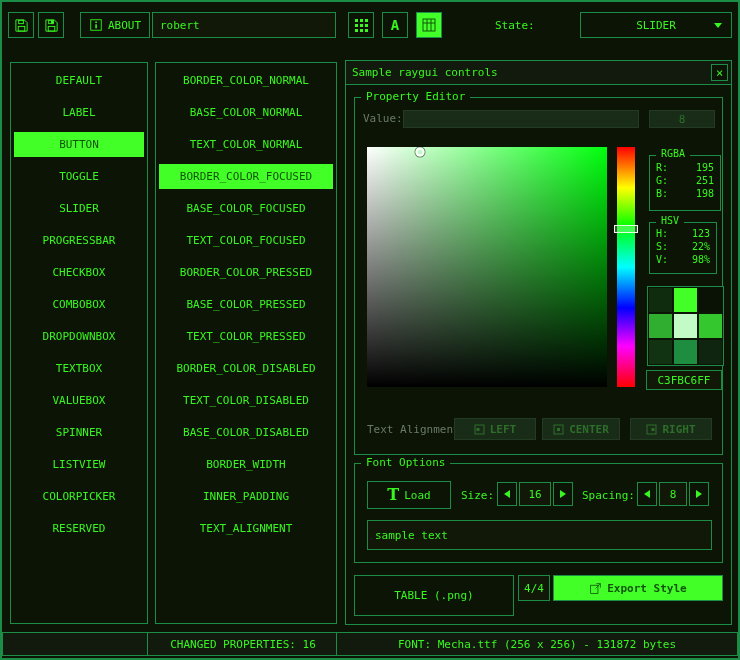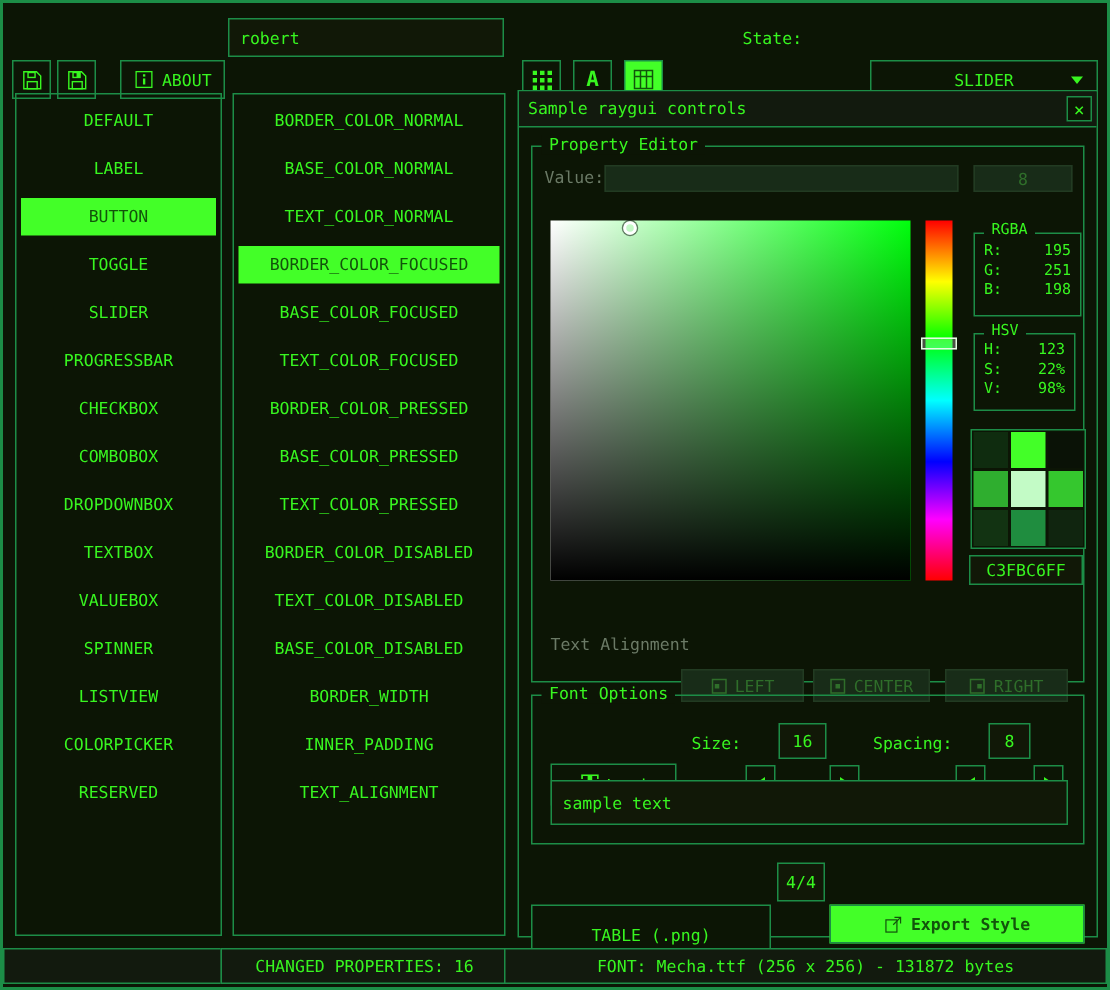--- a/index.html
+++ b/index.html
@@ -12,24 +12,24 @@
   html,body{background:#050803;}
   .window{
     position:relative; width:740px; height:660px;
     background:var(--bg); border:2px solid var(--border);
     font-family:"DejaVu Sans Mono", monospace; font-size:11px; color:var(--text);
     overflow:hidden;
   }
   .btn{
     position:absolute; display:flex; align-items:center; justify-content:center; gap:5px;
     background:var(--bg); border:1px solid var(--border); color:var(--text);
-    font:inherit; cursor:pointer; padding:0;margin-top:28px;
+    font:inherit; cursor:pointer; padding:0;
   }
   .btn.active,.btn.primary{background:var(--accent); color:var(--accent-text); font-weight:bold;}
-  .btn.disbtn{background:var(--dis-bg); border-color:var(--dis-border); color:var(--dis-text); cursor:default;}
+  .btn.disbtn{background:var(--dis-bg); border-color:var(--dis-border); color:var(--dis-text); cursor:default;font-weight:bold;}
   .textbox{
     position:absolute; background:var(--input-bg); border:1px solid var(--border);
     color:var(--text); font:inherit; padding:0 7px; outline:none;
   }
   .label{position:absolute; color:var(--text); white-space:nowrap;}
   .dim-label{position:absolute; color:var(--dim); white-space:nowrap;}
   .list{
     position:absolute; border:1px solid var(--border);
     display:flex; flex-direction:column; padding-top:5px; gap:7px;
   }

